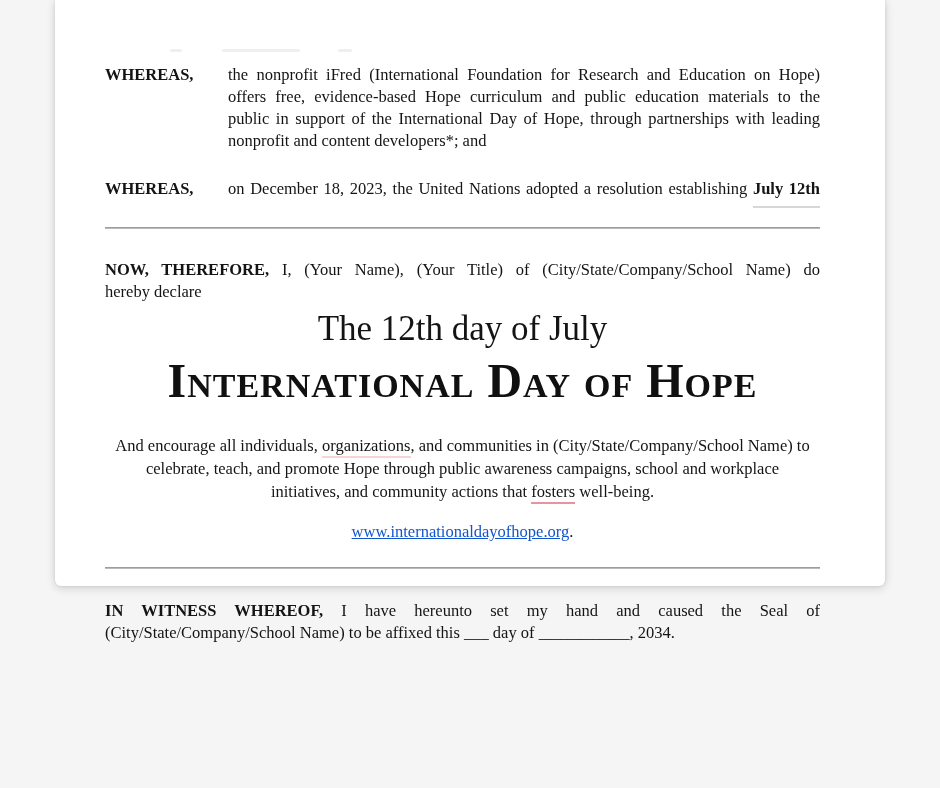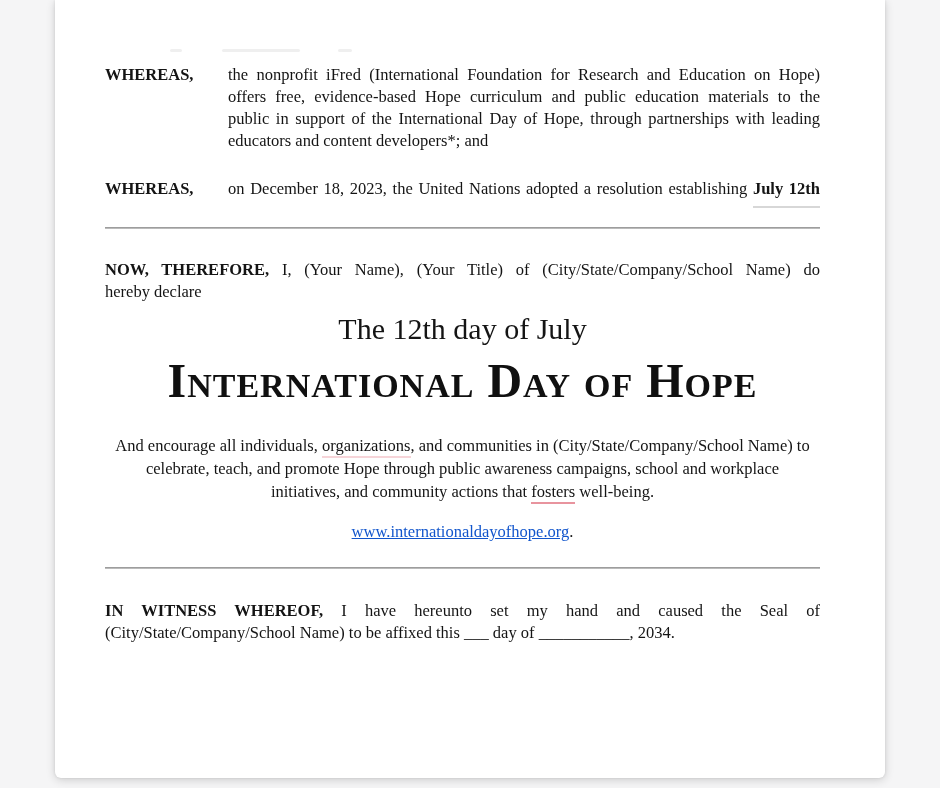--- a/index.html
+++ b/index.html
@@ -4,21 +4,21 @@
 <style>
   * { margin:0; padding:0; box-sizing:border-box; }
   html,body { width:940px; height:788px; }
   body{
     font-family:"Liberation Serif","DejaVu Serif",serif;
     background:#f5f5f6;
     -webkit-font-smoothing:antialiased;
   }
   .stage{ position:relative; width:940px; height:788px; background:#f5f5f6; overflow:hidden; }
   .paper{
-    position:absolute; left:55px; top:0; width:830px; height:778px;
+    position:absolute; left:55px; top:0; width:830px; height:586px;
     background:#ffffff;
     border-radius:0 0 6px 6px;
     box-shadow:0 2px 10px rgba(0,0,0,0.16), 0 0 3px rgba(0,0,0,0.10);
   }
   .content{
     position:absolute; left:50px; right:65px; top:0;
     color:#141414;
     font-size:16.5px; line-height:22px;
   }
   
@@ -39,21 +39,21 @@
   }
   .rule1{ margin-top:27px; }
   .rule2{ margin-top:24px; }
 
   .now-block{ margin-top:30px; }
   .witness-block{ margin-top:31px; }
   b, .bold{ font-weight:bold; }
 
   .subtitle{
     margin-top:8px; text-align:center;
-    font-size:30px; line-height:36px; font-weight:400;
+    font-size:35px; line-height:36px; font-weight:400;
   }
   .big-title{
     margin-top:6px; text-align:center;
     font-variant:small-caps;
     font-size:48px; line-height:56px; font-weight:bold;
     letter-spacing:1px; white-space:nowrap;
     color:#101010;
   }
   .encourage{ margin-top:25px; text-align:center; line-height:23px;font-family:Liberation Serif, serif; }
   .resources{ margin-top:17px; text-align:center; line-height:23px; }
@@ -75,21 +75,21 @@
     <div class="artifact" style="left:283px; top:49px; width:14px;"></div>
 
     <div class="content">
 
       <div class="whereas-row w1">
         <div class="w-label">WHEREAS,</div>
         <div class="w-body">
           <div class="jline">the nonprofit iFred (International Foundation for Research and Education on Hope)</div>
           <div class="jline">offers free, evidence-based Hope curriculum and public education materials to the</div>
           <div class="jline">public in support of the International Day of Hope, through partnerships with leading</div>
-          <div class="lline">educators and content developers*; and</div>
+          <div class="lline">nonprofit and content developers*; and</div>
         </div>
       </div>
 
       <div class="whereas-row w2">
         <div class="w-label">WHEREAS,</div>
         <div class="w-body">
           <div class="jline"><span>on December 18, 2023, the United Nations adopted a resolution establishing </span><b class="grammar-underline">July 12th</b></div>
         </div>
       </div>
 

